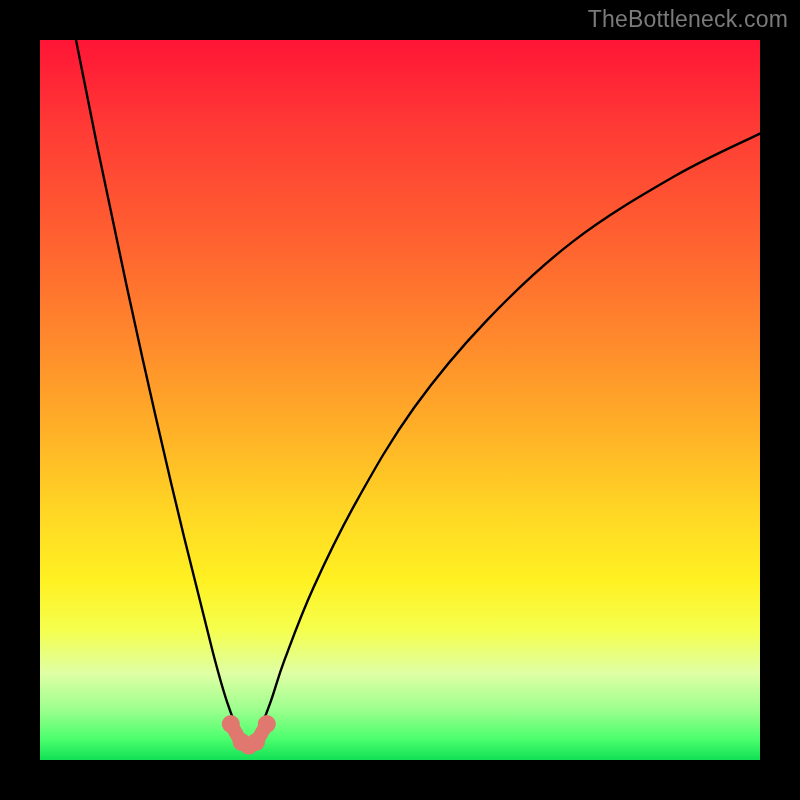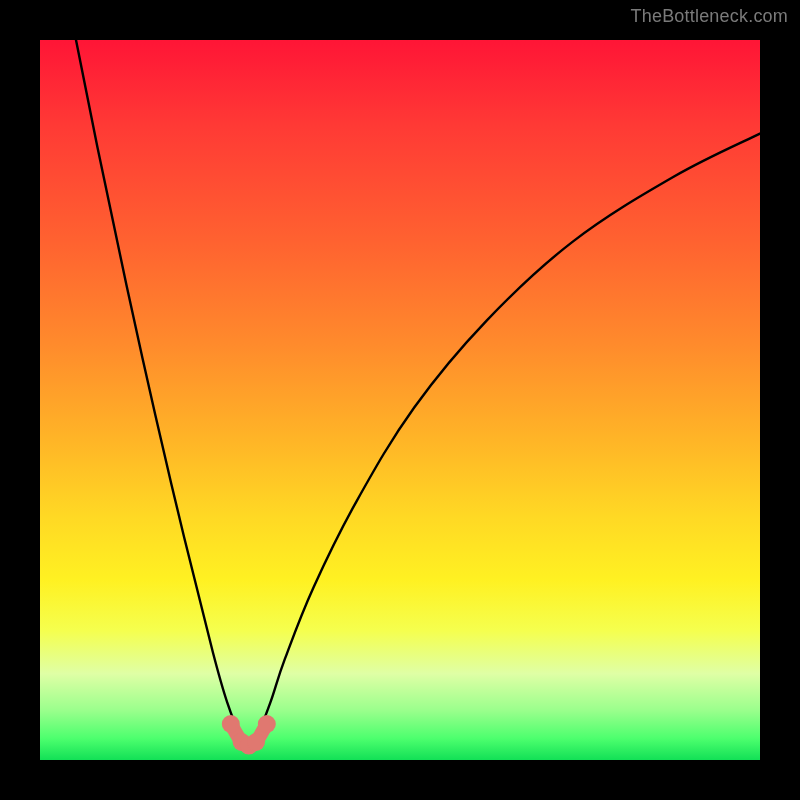--- a/index.html
+++ b/index.html
@@ -40,21 +40,21 @@
       #9cff8d 93%,
       #4dff6e 97%,
       #12e056 100%
     );
   }
   .watermark {
     position: absolute;
     top: 6px;
     right: 12px;
     color: #7a7a7a;
-    font-size: 18px;
+    font-size: 23px;
     letter-spacing: 0.2px;
     user-select: none;
   }
   svg.curve {
     position: absolute;
     left: 0;
     top: 0;
     width: 720px;
     height: 720px;
     overflow: visible;

